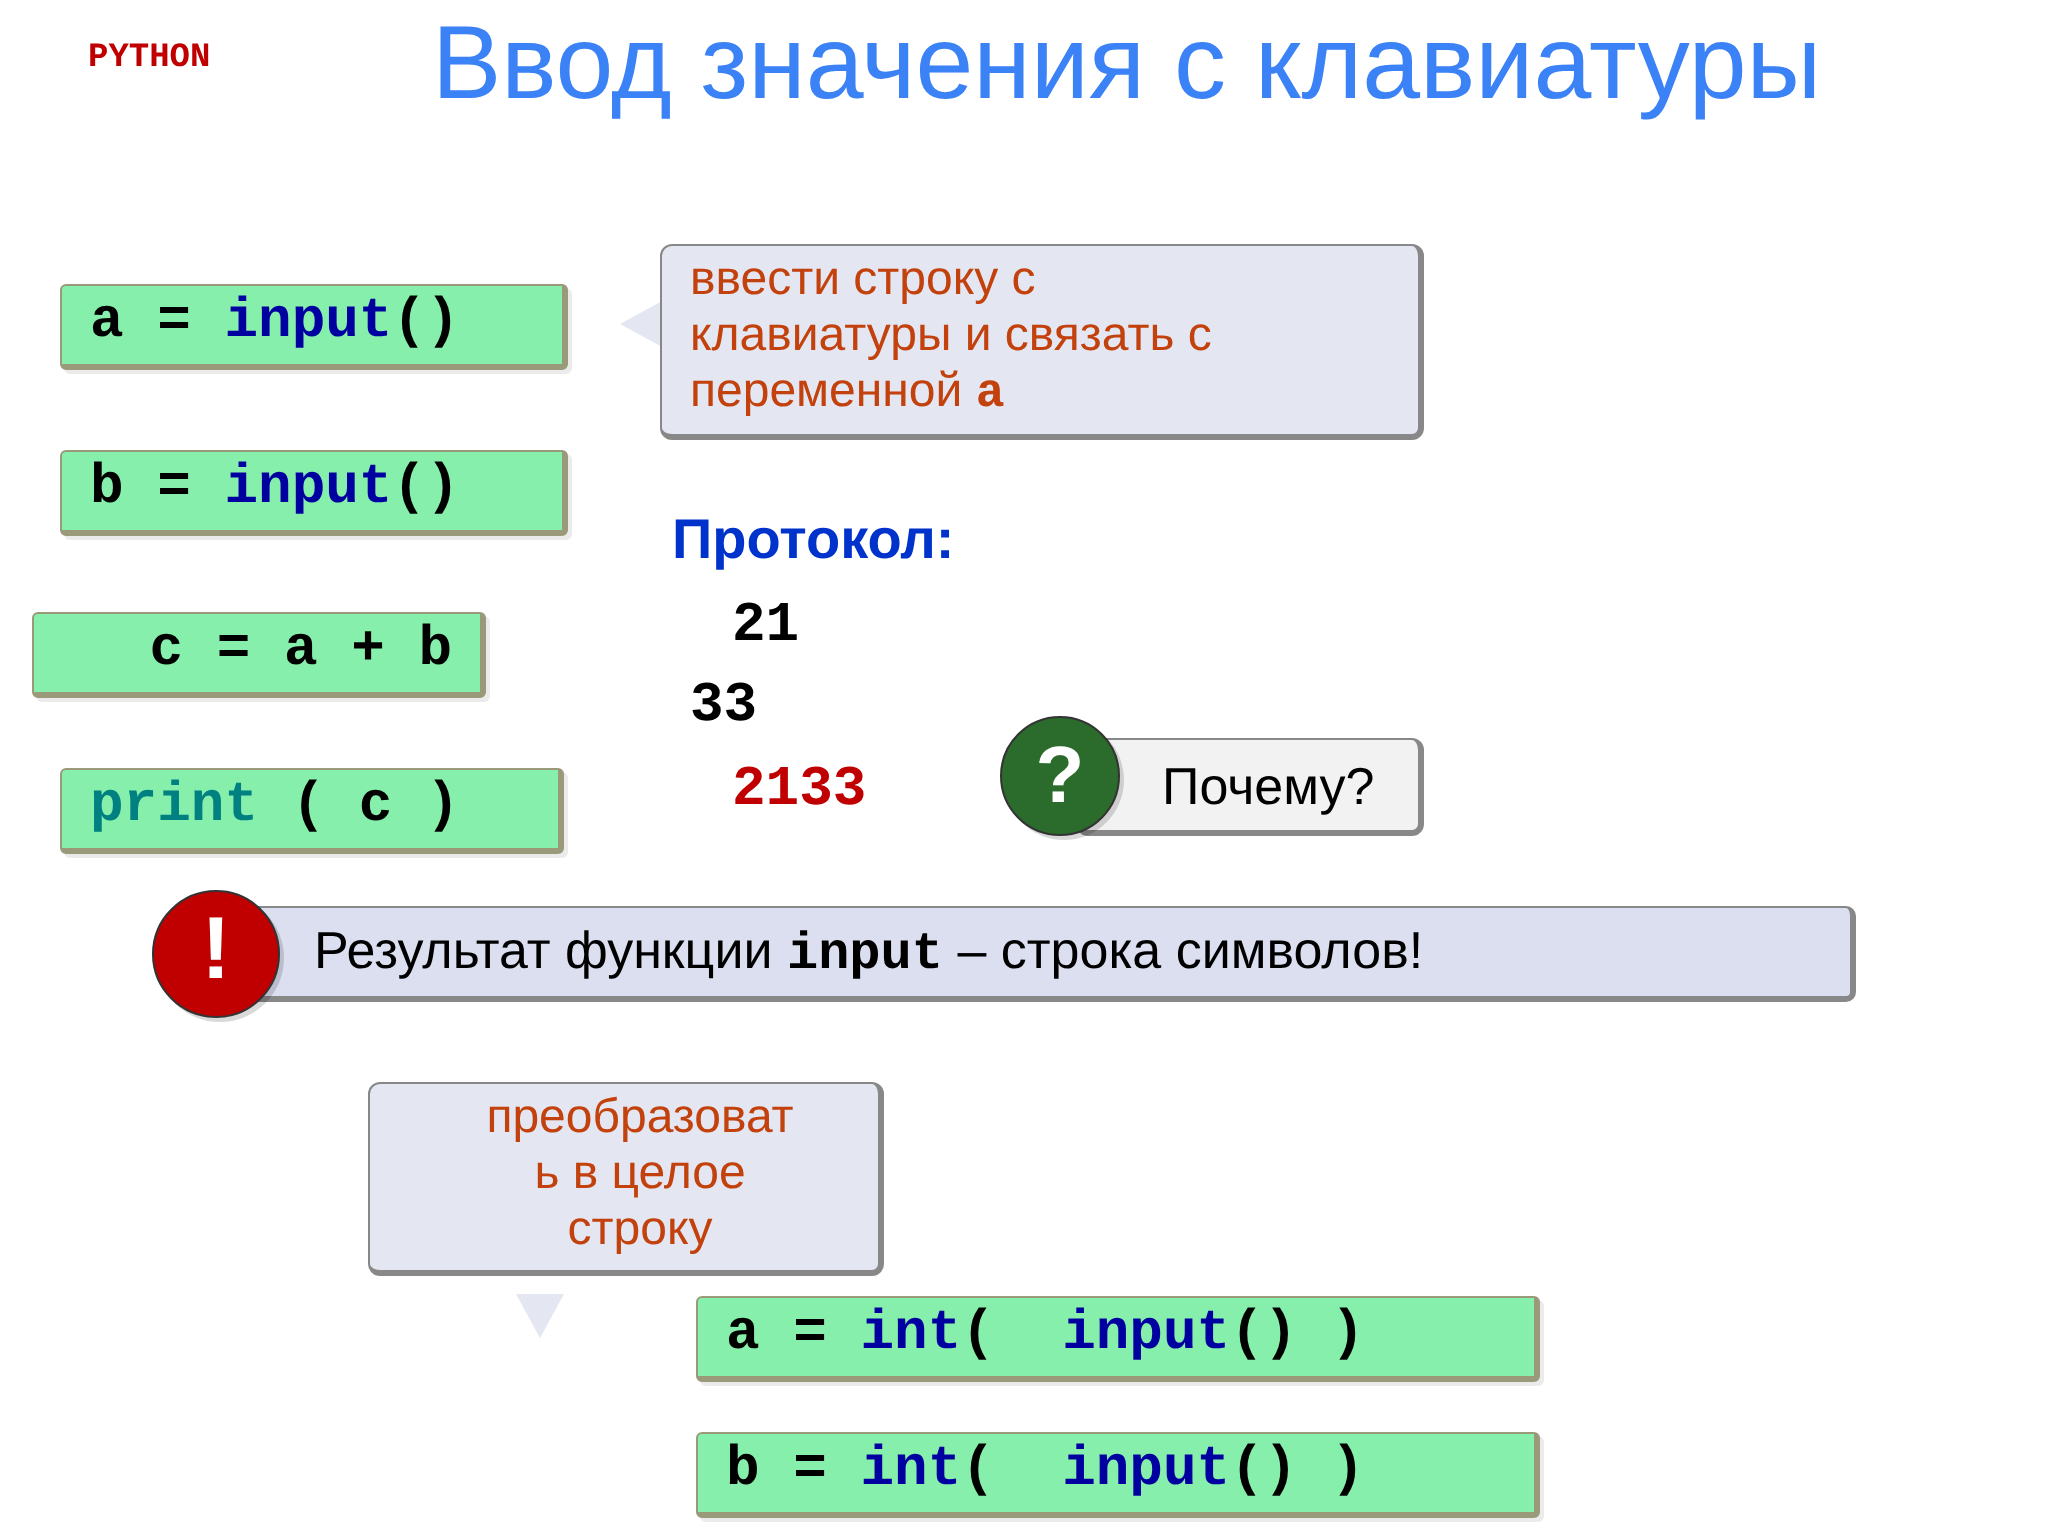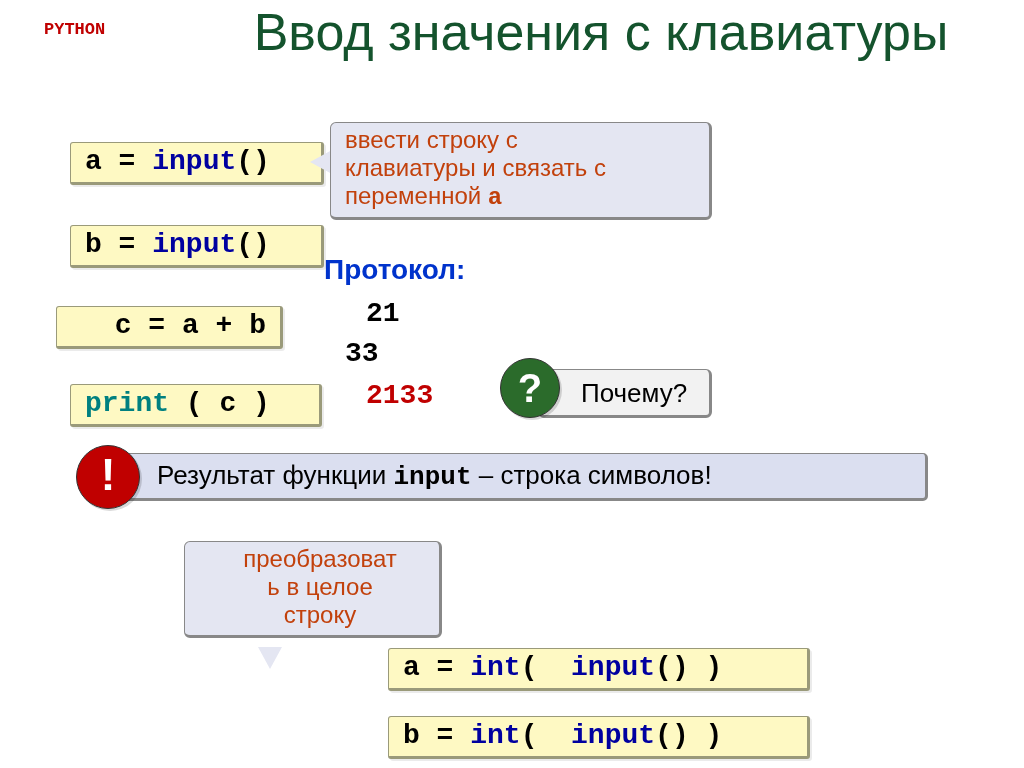--- a/index.html
+++ b/index.html
@@ -21,38 +21,36 @@
     font-weight: bold;
     font-size: 17px;
     text-transform: uppercase;
   }
   .title {
     position: absolute;
     top: 4px;
     left: 216px;
     width: 770px;
     font-size: 52px;
-    color: #14532d;
+    color: #3b82f6;
     line-height: 1.08;
-    text-align: center;
   }
   .code-box {
     position: absolute;
-    background: #fef9c3;
+    background: #86efac;
     border: 1px solid #9a9a7a;
     border-right-width: 3px;
     border-bottom-width: 3px;
     border-radius: 3px;
     font-family: "Courier New", monospace;
     font-weight: bold;
     font-size: 28px;
     padding: 3px 14px 5px 14px;
     white-space: pre;
     box-shadow: 2px 2px 0 rgba(0,0,0,0.08);
-    margin-left: 40px;
   }
   .kw-blue { color: #0000a0; }
   .kw-teal { color: #008080; }
   .kw-black { color: #000; }
 
   .callout {
     position: absolute;
     background: #e4e6f2;
     border: 1px solid #888;
     border-right-width: 3px;
@@ -164,21 +162,21 @@
 
 <div class="code-box" style="top:384px; left:30px; width:220px;"><span class="kw-teal">print</span><span class="kw-black"> ( c )</span></div>
 
 <div class="callout-tail tail-left" style="top:150px; left:310px;"></div>
 <div class="callout" style="top:122px; left:330px; width:350px;">
   <span>ввести строку с</span><br>
   <span>клавиатуры и связать с</span><br>
   <span>переменной </span><span class="bold-mono">a</span>
 </div>
 
-<div class="proto-label" style="top:254px; left:324px;">Протокол:</div>
+<div class="proto-label" style="top:254px; left:336px;">Протокол:</div>
 <div class="proto-num" style="top:298px; left:366px;">21</div>
 <div class="proto-num" style="top:338px; left:345px;">33</div>
 <div class="proto-num proto-red" style="top:380px; left:366px;">2133</div>
 
 <div class="why-pill" style="top:369px; left:538px;">
   <span>Почему?</span>
 </div>
 <div class="why-circle" style="top:358px; left:500px;">?</div>
 
 <div class="result-box" style="top:453px; left:100px; width:760px;">

